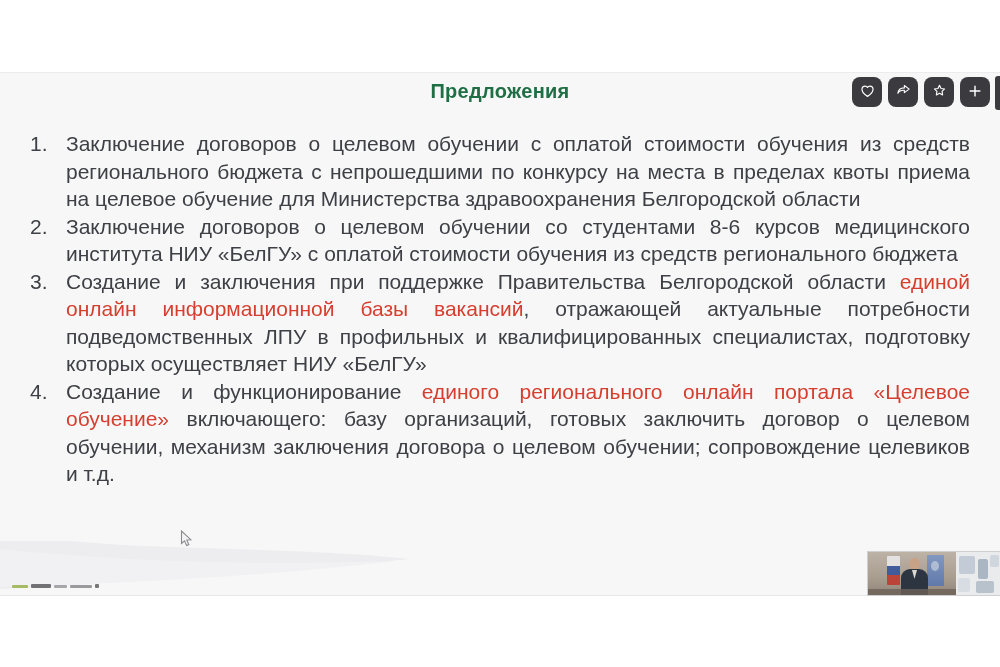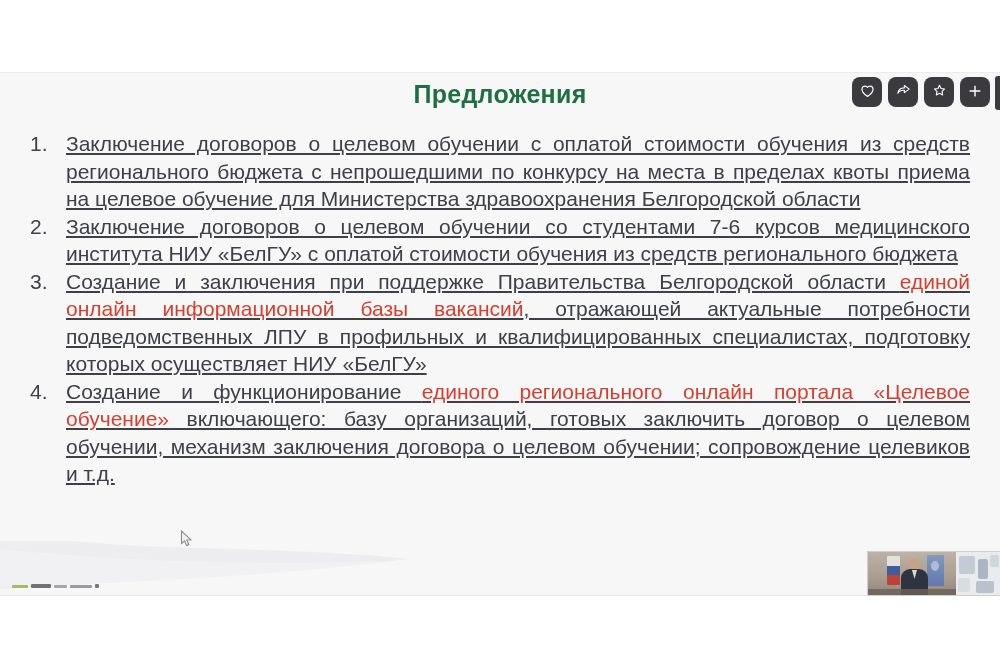--- a/index.html
+++ b/index.html
@@ -10,29 +10,29 @@
   .stage{position:relative;width:1000px;height:667px;background:#fff;}
 
   
   .slide{
     position:absolute;left:0;top:72px;width:1000px;height:524px;
     background:#f7f7f8;border-top:1px solid #ececee;border-bottom:1px solid #e7e7e9;
     box-sizing:border-box;overflow:hidden;
   }
   .slide-title{
     position:absolute;top:7px;left:0;width:100%;margin:0;text-align:center;
-    font-size:25px;font-weight:bold;color:#1f6f44;letter-spacing:.3px;
+    font-size:20px;font-weight:bold;color:#1f6f44;letter-spacing:.3px;
   }
   .proposals{
     position:absolute;top:57px;left:30px;right:30px;margin:0;padding:0;list-style:none;
     font-size:21px;line-height:27.5px;color:#3e4045;
   }
   .proposal{display:flex;}
   .num{flex:0 0 36px;}
-  .pbody{flex:1;text-align:justify;text-decoration:underline;}
+  .pbody{flex:1;text-align:justify;}
   .red{color:#d63e2e;}
 
   
   .wave{position:absolute;left:0;top:468px;width:430px;height:56px;}
 
   
   .watermark{position:absolute;left:12px;top:511px;display:flex;align-items:center;gap:3px;opacity:.85;}
   .wm{display:block;border-radius:1px;}
   .wm-green{width:16px;height:3px;background:#9ab24a;}
   .wm-d1{width:20px;height:4px;background:#5c5c60;}
@@ -103,21 +103,21 @@
 
     <h1 class="slide-title">Предложения</h1>
 
     <ol class="proposals">
         <li class="proposal">
           <span class="num">1.</span>
           <span class="pbody"><span class="dark">Заключение договоров о целевом обучении с оплатой стоимости обучения из средств регионального бюджета с непрошедшими по конкурсу на места в пределах квоты приема на целевое обучение для Министерства здравоохранения Белгородской области</span></span>
         </li>
         <li class="proposal">
           <span class="num">2.</span>
-          <span class="pbody"><span class="dark">Заключение договоров о целевом обучении со студентами 7-6 курсов медицинского института НИУ «БелГУ» с оплатой стоимости обучения из средств регионального бюджета</span></span>
+          <span class="pbody"><span class="dark">Заключение договоров о целевом обучении со студентами 8-6 курсов медицинского института НИУ «БелГУ» с оплатой стоимости обучения из средств регионального бюджета</span></span>
         </li>
         <li class="proposal">
           <span class="num">3.</span>
           <span class="pbody"><span class="dark">Создание и заключения при поддержке Правительства Белгородской области </span><span class="red">единой онлайн информационной базы вакансий</span><span class="dark">, отражающей актуальные потребности подведомственных ЛПУ в профильных и квалифицированных специалистах, подготовку которых осуществляет НИУ «БелГУ»</span></span>
         </li>
         <li class="proposal">
           <span class="num">4.</span>
           <span class="pbody"><span class="dark">Создание и функционирование </span><span class="red">единого регионального онлайн портала «Целевое обучение»</span><span class="dark"> включающего: базу организаций, готовых заключить договор о целевом обучении, механизм заключения договора о целевом обучении; сопровождение целевиков и т.д.</span></span>
         </li>
       </ol>

